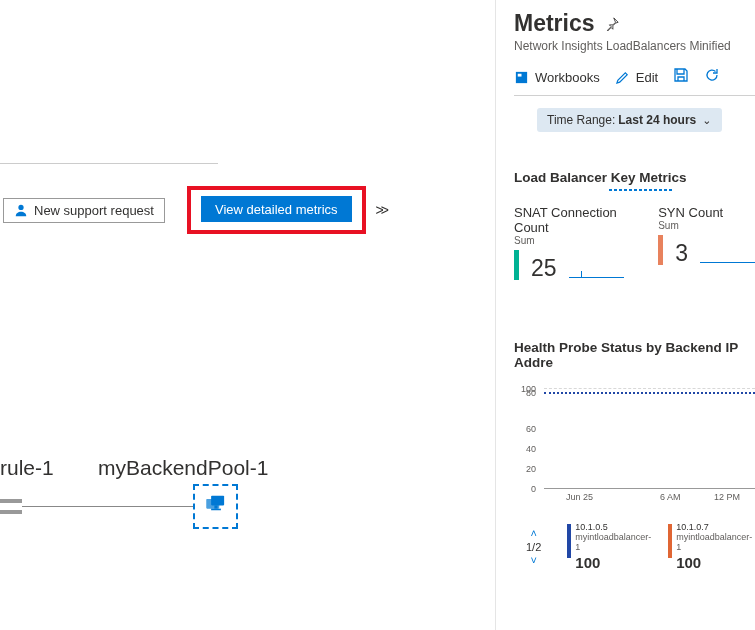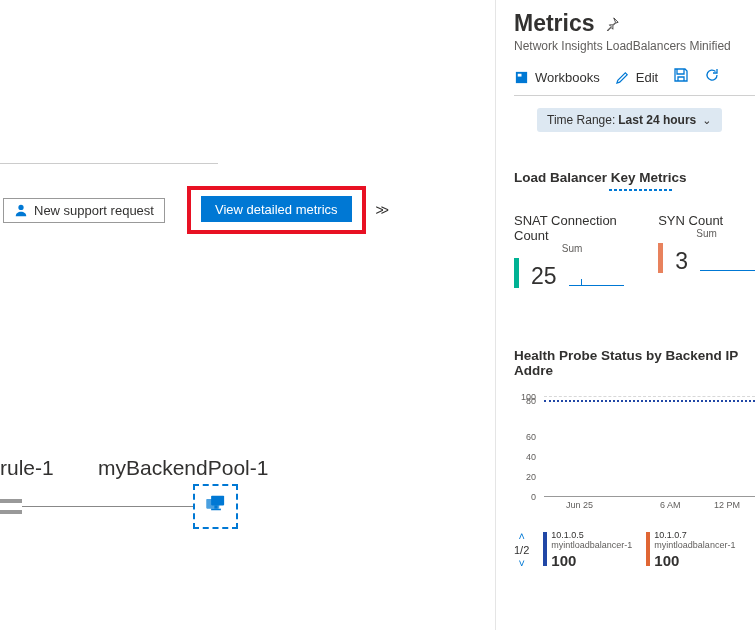--- a/index.html
+++ b/index.html
@@ -42,24 +42,24 @@
     .tb-icon-btn svg { width: 16px; height: 16px; }
 
     .time-pill { display: inline-flex; align-items: center; margin-top: 12px; background: #dde8f2; border-radius: 3px; padding: 5px 10px; font-size: 12px; color: #323130; margin-left: 23px; }
     .time-pill .lbl { color: #323130; }
     .time-pill .val { font-weight: 600; margin-left: 3px; margin-right: 6px; }
     .time-pill .chev { font-size: 11px; }
 
     .section-h { font-size: 13.5px; font-weight: 600; color: #323130; margin-top: 38px; }
     .section-underline { width: 65px; height: 2px; background-image: repeating-linear-gradient(90deg,#0078d4 0 3px, transparent 3px 5px); margin-top: 4px; margin-left: 95px; }
 
-    .kpi-row { display: flex; gap: 28px; margin-top: 22px; }
+    .kpi-row { display: flex; gap: 28px; margin-top: 14px; }
     .kpi { }
     .kpi-title { font-size: 13px; color: #323130; }
-    .kpi-sub { font-size: 10px; color: #605e5c; text-align: center; }
+    .kpi-sub { font-size: 10px; color: #605e5c; }
     .kpi-body { display: flex; align-items: flex-end; gap: 12px; margin-top: 4px; }
     .kpi-bar { width: 5px; height: 30px; }
     .kpi-val { font-size: 23px; font-weight: 400; color: #323130; line-height: 1; }
     .spark { width: 55px; height: 22px; position: relative; }
     .spark .hline { position: absolute; bottom: 2px; left: 0; width: 100%; height: 1px; background: #0078d4; }
     .spark .bump { position: absolute; bottom: 3px; left: 12px; width: 1px; height: 6px; background: #0078d4; }
 
     .section-h2 { font-size: 13.5px; font-weight: 600; color: #323130; margin-top: 60px; }
 
     .chart-area { margin-top: 18px; position: relative; height: 128px; }
@@ -67,21 +67,21 @@
     .y-tick { position: absolute; left: 0; font-size: 9px; color: #605e5c; text-align: right; width: 22px; }
     .grid { position: absolute; left: 30px; right: 0; top: 0; height: 100px; }
     .grid-line { position: absolute; left: 0; right: 0; height: 1px;  }
     .data-line { position: absolute; left: 30px; right: 0; top: 4px; height: 0; border-top: 2px dotted #2147a6; }
     .x-ticks { position: absolute; left: 30px; right: 0; top: 104px; display: flex; }
     .x-tick { font-size: 9px; color: #605e5c; position: absolute; }
 
     .legend-row { display: flex; align-items: center; gap: 14px; margin-top: 6px; }
     .pager { display: flex; flex-direction: column; align-items: center; font-size: 11px; color: #323130; position: relative; }
     .pager .up, .pager .down { color: #0078d4; font-size: 11px; line-height: 1; }
-    .pager .mid { font-size: 11px; margin: 2px 0; }
+    .pager .mid { font-size: 11px; margin: 2px 12px; }
     .legend-item { position: relative; padding-left: 8px; }
     .legend-bar { position: absolute; left: 0; top: 2px; width: 4px; height: 34px; }
     .legend-ip { font-size: 9px; color: #323130; }
     .legend-name { font-size: 9px; color: #605e5c; }
     .legend-val { font-size: 15px; font-weight: 600; color: #323130; margin-top: 2px; }
   </style>
 </head>
 <body>
 
 <div class="left-pane">

